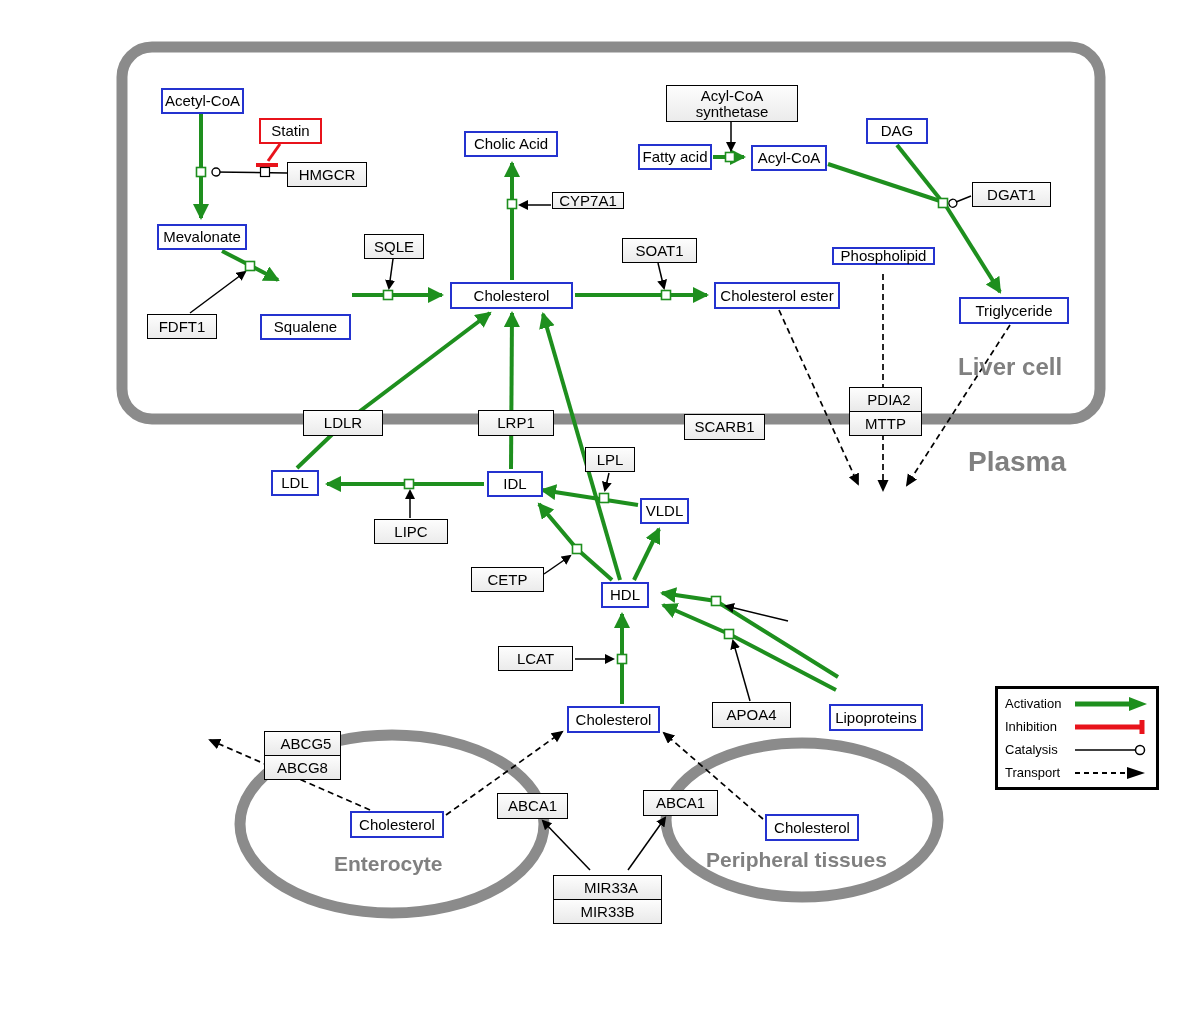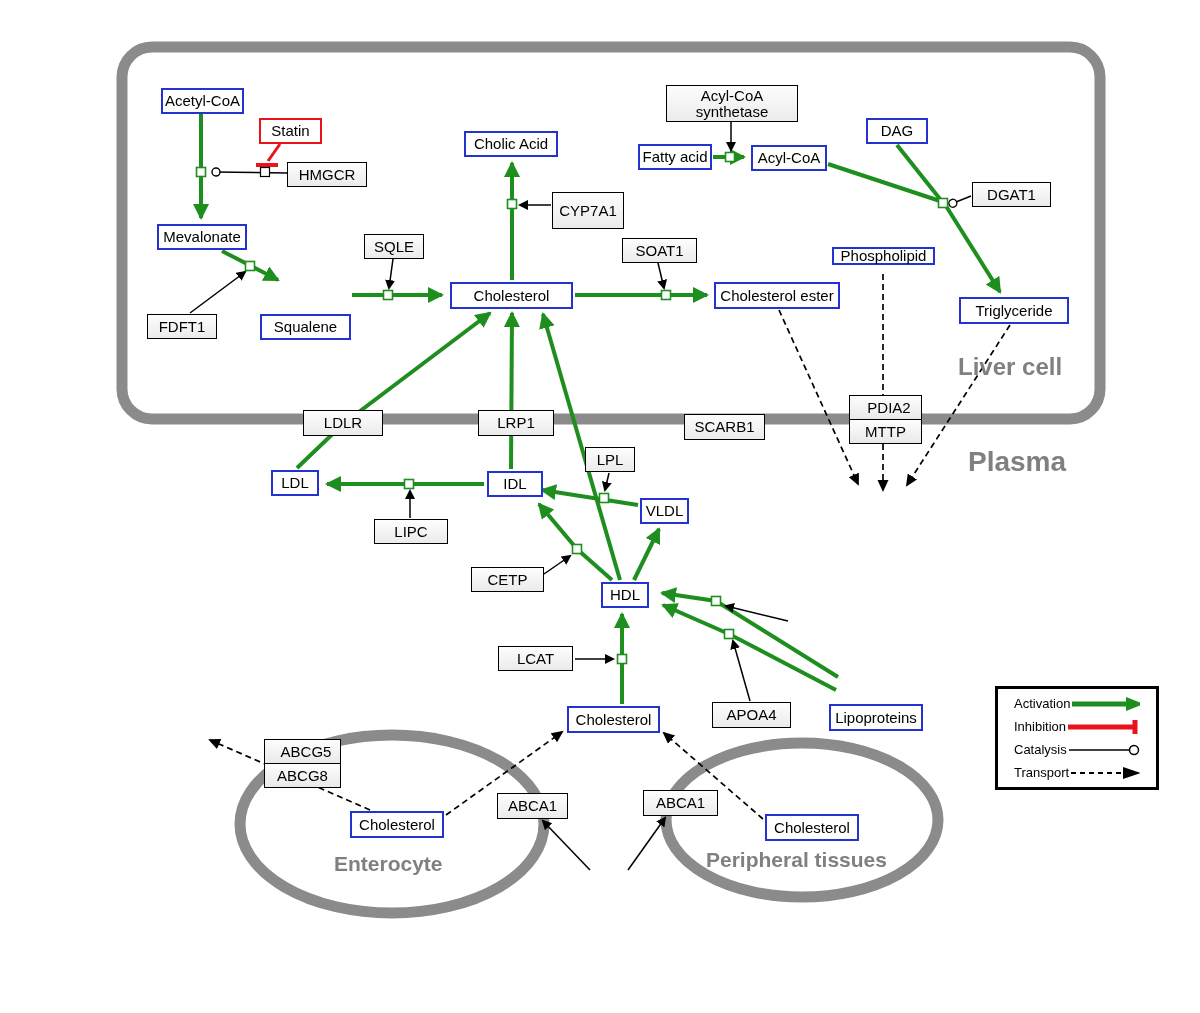--- a/index.html
+++ b/index.html
@@ -6,27 +6,27 @@
   #canvas{position:relative;width:1200px;height:1013px;background:#fff;overflow:hidden;}
   #edges{position:absolute;left:0;top:0;}
   .b{position:absolute;box-sizing:border-box;display:flex;align-items:center;justify-content:center;
      text-align:center;font-size:15px;line-height:1.05;background:#fff;border:1px solid #000;color:#000;z-index:2;}
   .gene{background:linear-gradient(180deg,#fdfdfd 0%,#ebebeb 100%);}
   .metab{border:2px solid var(--blue,#2433cf);background:#fff;}
   .red{border:2px solid var(--red,#e8131b);}
   .stack{position:absolute;z-index:2;}
   .stack .cell{box-sizing:border-box;height:25px;border:1px solid #000;margin-top:-1px;
      background:linear-gradient(180deg,#fdfdfd 0%,#e9e9e9 100%);display:flex;align-items:center;justify-content:center;font-size:15px;}
-  .stack .cell:first-child{margin-top:12px;padding-left:7px;}
+  .stack .cell:first-child{margin-top:4px;padding-left:7px;}
   .apotable{position:absolute;display:grid;grid-template-columns:80px 80px;z-index:2;}
   .apotable .cell{box-sizing:border-box;height:25px;border:1px solid #000;margin-left:-1px;margin-top:-1px;
      background:linear-gradient(180deg,#fdfdfd 0%,#eeeeee 100%);display:flex;align-items:center;justify-content:center;font-size:15px;}
   .comp{position:absolute;color:var(--graytext,#808080);font-weight:bold;z-index:1;}
   .legend{position:absolute;left:995px;top:686px;width:164px;height:104px;border:3px solid #000;background:#fff;
-     box-sizing:border-box;z-index:2;display:flex;flex-direction:column;justify-content:space-around;padding:3px 16px;}
+     box-sizing:border-box;z-index:2;display:flex;flex-direction:column;justify-content:space-around;padding:3px 7px;}
   .lrow{display:flex;align-items:center;justify-content:space-between;}
   .lrow span{font-size:13px;color:#000;}
 </style>
 </head>
 <body>
 
 <div id="canvas">
 
 <svg id="edges" width="1200" height="1013" viewBox="0 0 1200 1013">
   <defs>
@@ -129,21 +129,21 @@
 
 <div class="b metab" style="left:161px;top:88px;width:83px;height:26px;">Acetyl-CoA</div>
 <div class="b red" style="left:259px;top:118px;width:63px;height:26px;">Statin</div>
 <div class="b gene" style="left:287px;top:162px;width:80px;height:25px;">HMGCR</div>
 <div class="b metab" style="left:157px;top:224px;width:90px;height:26px;">Mevalonate</div>
 <div class="b gene" style="left:147px;top:314px;width:70px;height:25px;">FDFT1</div>
 <div class="b metab" style="left:260px;top:282px;width:91px;height:26px;margin-top:32px;">Squalene</div>
 <div class="b gene" style="left:364px;top:234px;width:60px;height:25px;">SQLE</div>
 <div class="b metab" style="left:450px;top:282px;width:123px;height:27px;">Cholesterol</div>
 <div class="b metab" style="left:464px;top:131px;width:94px;height:26px;">Cholic Acid</div>
-<div class="b gene" style="left:552px;top:192px;width:72px;height:37px;">CYP7A1</div>
+<div class="b gene" style="left:552px;top:192px;width:72px;height:17px;">CYP7A1</div>
 <div class="b gene" style="left:622px;top:238px;width:75px;height:25px;">SOAT1</div>
 <div class="b metab" style="left:714px;top:282px;width:126px;height:27px;">Cholesterol ester</div>
 <div class="b gene" style="left:666px;top:85px;width:132px;height:37px;flex-direction:column;">
   <span>Acyl-CoA</span>
   <span>synthetase</span>
 </div>
 <div class="b metab" style="left:638px;top:144px;width:74px;height:26px;">Fatty acid</div>
 <div class="b metab" style="left:751px;top:145px;width:76px;height:26px;">Acyl-CoA</div>
 <div class="b metab" style="left:866px;top:118px;width:62px;height:26px;">DAG</div>
 <div class="b gene" style="left:972px;top:182px;width:79px;height:25px;">DGAT1</div>
@@ -171,20 +171,24 @@
 <div class="b metab" style="left:567px;top:706px;width:93px;height:27px;">Cholesterol</div>
 
 <div class="stack" style="left:264px;top:727px;width:77px;">
   <div class="cell">ABCG5</div>
   <div class="cell">ABCG8</div>
 </div>
 <div class="b metab" style="left:350px;top:811px;width:94px;height:27px;">Cholesterol</div>
 <div class="b gene" style="left:497px;top:793px;width:71px;height:26px;">ABCA1</div>
 <div class="b gene" style="left:643px;top:790px;width:75px;height:26px;">ABCA1</div>
 <div class="b metab" style="left:765px;top:814px;width:94px;height:27px;">Cholesterol</div>
+<div class="stack" style="left:553px;top:871px;width:109px;">
+  <div class="cell">MIR33A</div>
+  <div class="cell">MIR33B</div>
+</div>
 
 <div class="legend">
   <div class="lrow">
     <span>Activation</span>
     <svg width="76" height="16">
       <line x1="2" y1="8" x2="58" y2="8" style="stroke:var(--green,#1e8f1e)" stroke-width="5"></line>
       <polygon points="56,1 74,8 56,15" style="fill:var(--green,#1e8f1e)"></polygon>
     </svg>
   </div>
   <div class="lrow">

